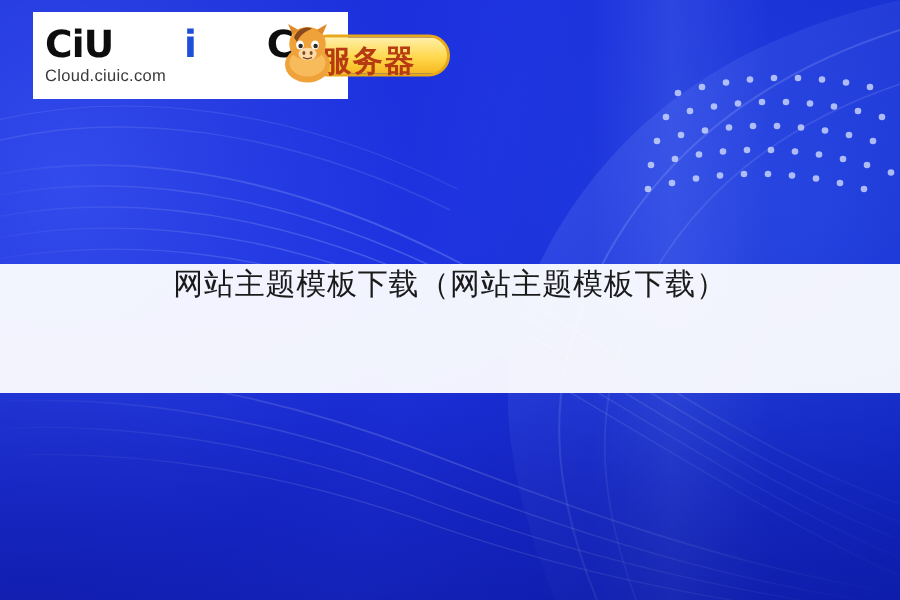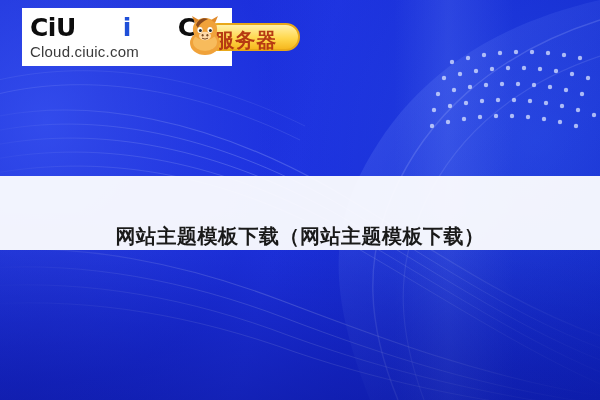--- a/index.html
+++ b/index.html
@@ -102,21 +102,21 @@
     font-size: 25px;
     letter-spacing: -0.5px;
     color: #0d0d0d;
     display: flex;
     align-items: baseline;
     gap: 47px;
   }
   .logo-main .blue { color: #1f4fd8; }
   .logo-sub {
     font-family: "Liberation Sans", sans-serif;
-    font-size: 15px;
+    font-size: 11px;
     color: #3a3a3a;
     margin-top: 4px;
     letter-spacing: 0.2px;
   }
   .logo-badge {
     position: relative;
     margin-left: 8px;
     width: 104px;
     height: 46px;
   }
@@ -150,26 +150,25 @@
     width: 44px;
     height: 44px;
   }
 
   
   .title-band {
     position: absolute;
     left: 0;
     top: 176px;
     width: 600px;
-    height: 74px;
+    height: 86px;
     background: rgba(255,255,255,0.94);
     display: flex;
-    align-items: flex-end;
+    align-items: flex-start;
     justify-content: center;
-    font-weight: bold;
   }
   .title-text {
     font-family: "DejaVu Sans", "Liberation Sans", sans-serif;
     font-size: 20px;
     color: #1a1a1a;
     letter-spacing: 0.5px;
     white-space: nowrap;
   }
 </style>
 </head>

